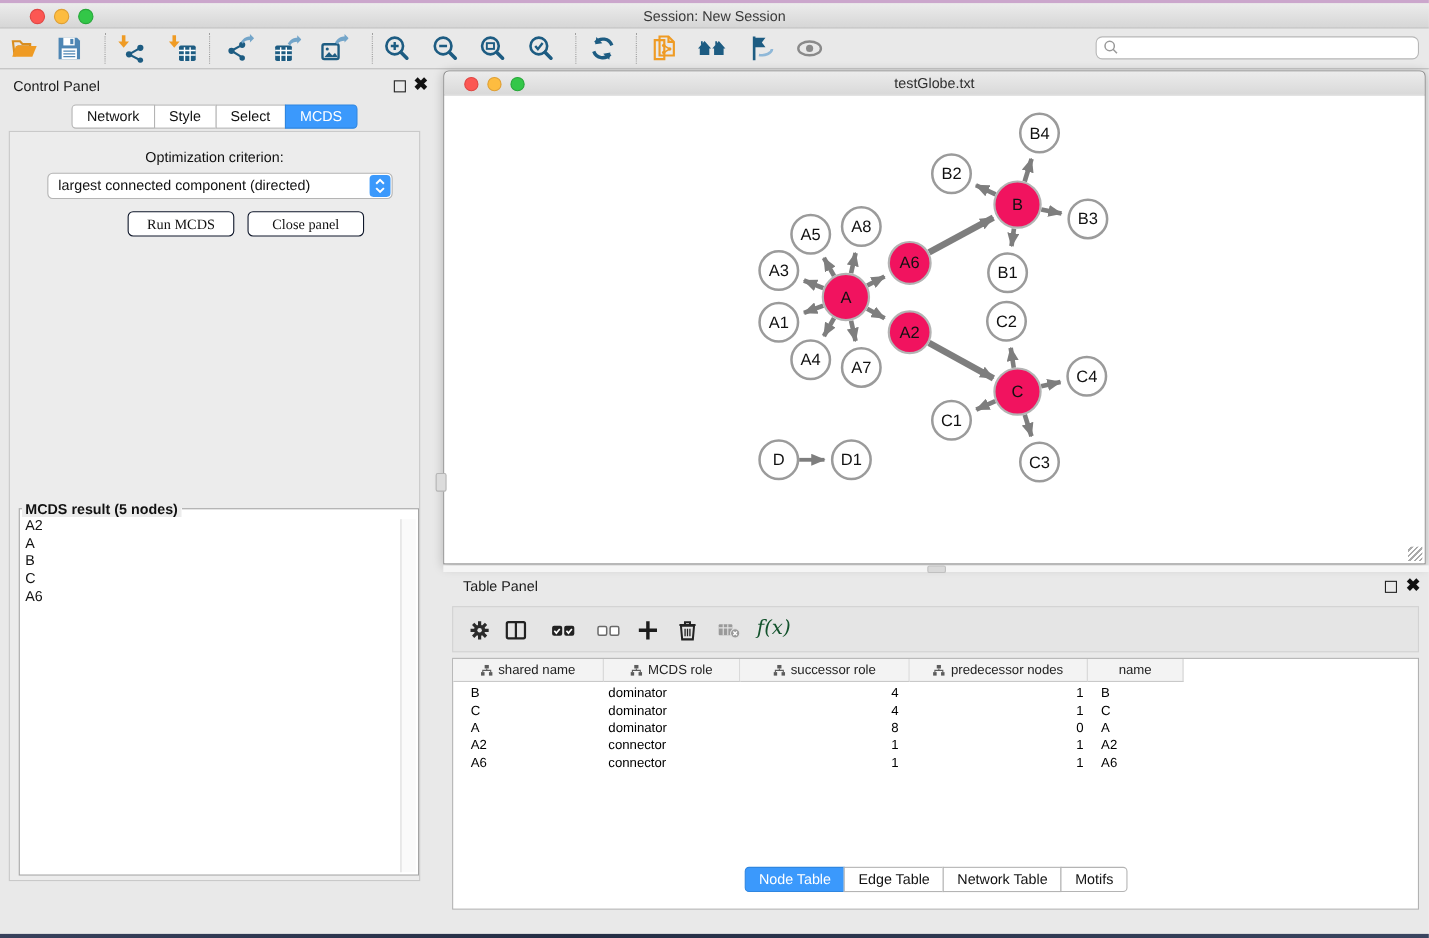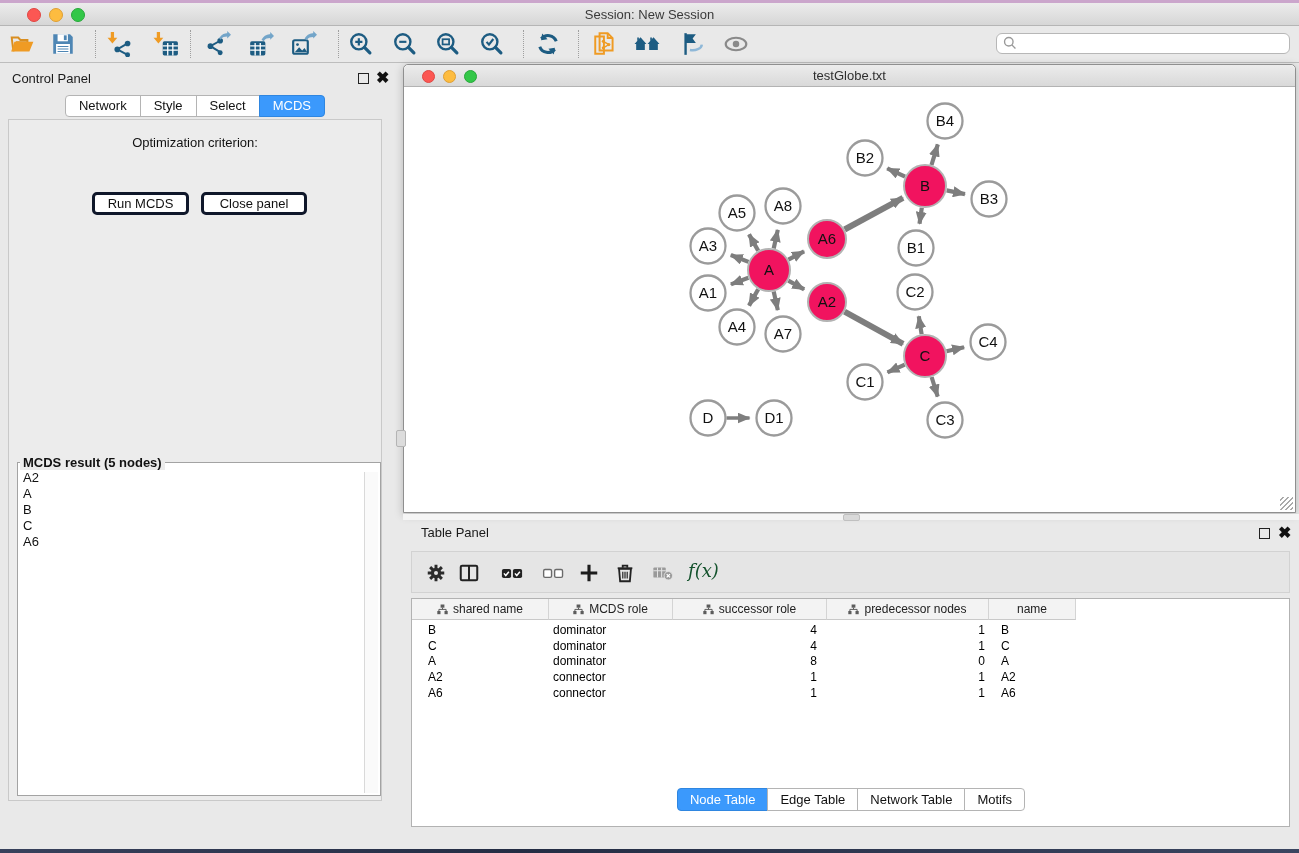--- a/index.html
+++ b/index.html
@@ -33,22 +33,22 @@
        font-size:13px;margin-left:-1px;color:#111;}
   .tab:first-child{border-radius:4px 0 0 4px;margin-left:0;}
   .tab:last-child{border-radius:0 4px 4px 0;}
   .tab.active{background:var(--accent,#3b99fc);border-color:#2f86e0;color:#fff;}
   #cp-content{left:8px;right:8px;top:57px;bottom:14px;background:#ececec;border:1px solid #c9c9c9;}
   #opt-label{left:0;right:0;top:15px;text-align:center;font-size:13px;}
   #opt-select{left:34px;top:37px;width:314px;height:24px;background:#fff;border:1px solid #b4b4b4;
               border-radius:5px;box-sizing:border-box;font-size:13px;line-height:22px;padding-left:9px;}
   #opt-stepper{position:absolute;right:1px;top:1px;bottom:1px;width:19px;background:var(--accent,#3b99fc);
                border-radius:3.5px;display:flex;align-items:center;justify-content:center;}
-  .btn{background:#fff;border:3px solid #0f172a;border-radius:5px;font-size:13px;color:#111;
-       font-family:Liberation Sans, sans-serif;padding:0;}
+  .btn{background:#fff;border:1px solid #0f172a;border-radius:5px;font-size:13px;color:#111;
+       font-family:Liberation Serif, serif;padding:0;margin-left:24px;}
   #run-btn{left:83px;top:72px;width:97px;height:23px;}
   #close-panel-btn{left:192px;top:72px;width:106px;height:23px;}
   #result-box{position:absolute;left:8px;top:335px;width:364px;height:341px;box-sizing:border-box;
               border:1px solid #a3a3a3;background:#fff;margin:0;padding:0;}
   #result-box legend{font-size:13px;background:#ececec;padding:0 3px;margin-left:2px;font-weight:bold;}
   .result-item{font-size:13px;height:16px;line-height:16px;padding-left:5px;}
   #result-scroll{position:absolute;right:2px;top:2px;bottom:2px;width:13px;background:#fafafa;border-left:1px solid #d9d9d9;}
   
   #network-window{left:403px;top:64px;width:893px;height:449px;background:#fff;border:1px solid #8f8f8f;
                   border-radius:5px 5px 0 0;box-shadow:0 2px 10px rgba(0,0,0,.22);box-sizing:border-box;}
@@ -259,20 +259,28 @@
     <span class="abs float-btn" style="left:358px;top:11px"></span>
     <span class="abs close-btn" style="left:376px;top:10px">✖</span>
     <div class="abs" id="cp-tabs">
         <div class="tab">Network</div>
         <div class="tab">Style</div>
         <div class="tab">Select</div>
         <div class="tab active">MCDS</div>
       </div>
     <div class="abs" id="cp-content">
       <div class="abs" id="opt-label">Optimization criterion:</div>
+      <div class="abs" id="opt-select">
+        <span>largest connected component (directed)</span>
+        <span id="opt-stepper">
+          <svg width="13" height="18" viewBox="0 0 13 18">
+              <path d="M3 7 6.5 3.5 10 7M3 11 6.5 14.5 10 11" stroke="#fff" stroke-width="1.8" fill="none"></path>
+            </svg>
+        </span>
+      </div>
       <button class="abs btn" id="run-btn">Run MCDS</button>
       <button class="abs btn" id="close-panel-btn">Close panel</button>
       <fieldset id="result-box">
         <legend>MCDS result (5 nodes)</legend>
         <div id="result-list">
             <div class="result-item">A2</div>
             <div class="result-item">A</div>
             <div class="result-item">B</div>
             <div class="result-item">C</div>
             <div class="result-item">A6</div>

